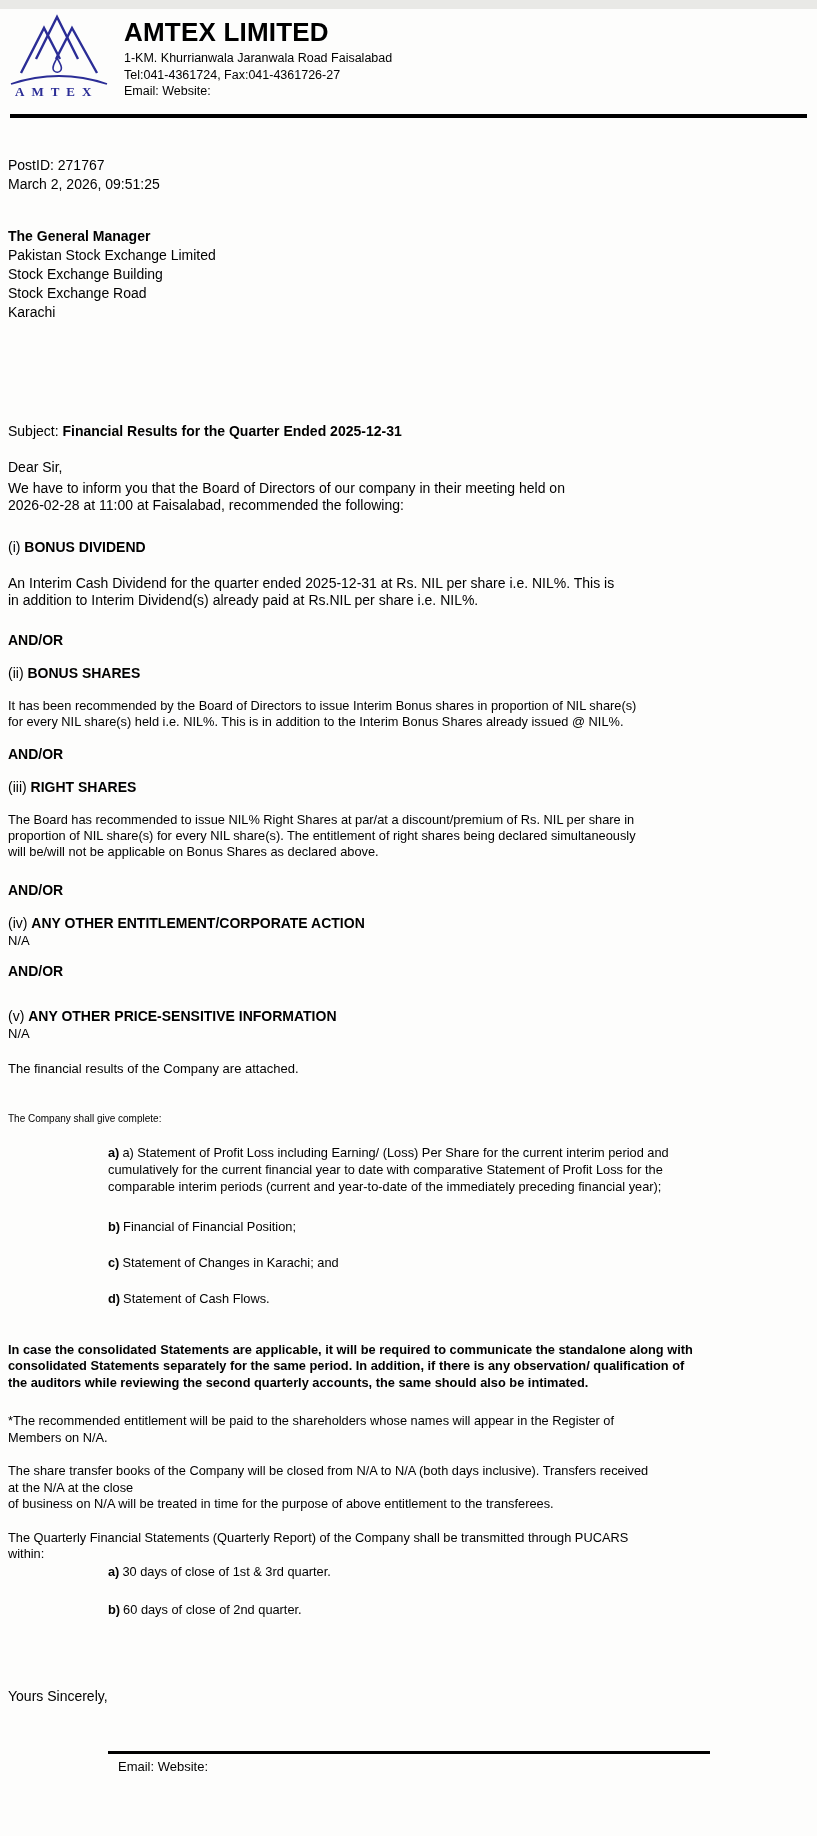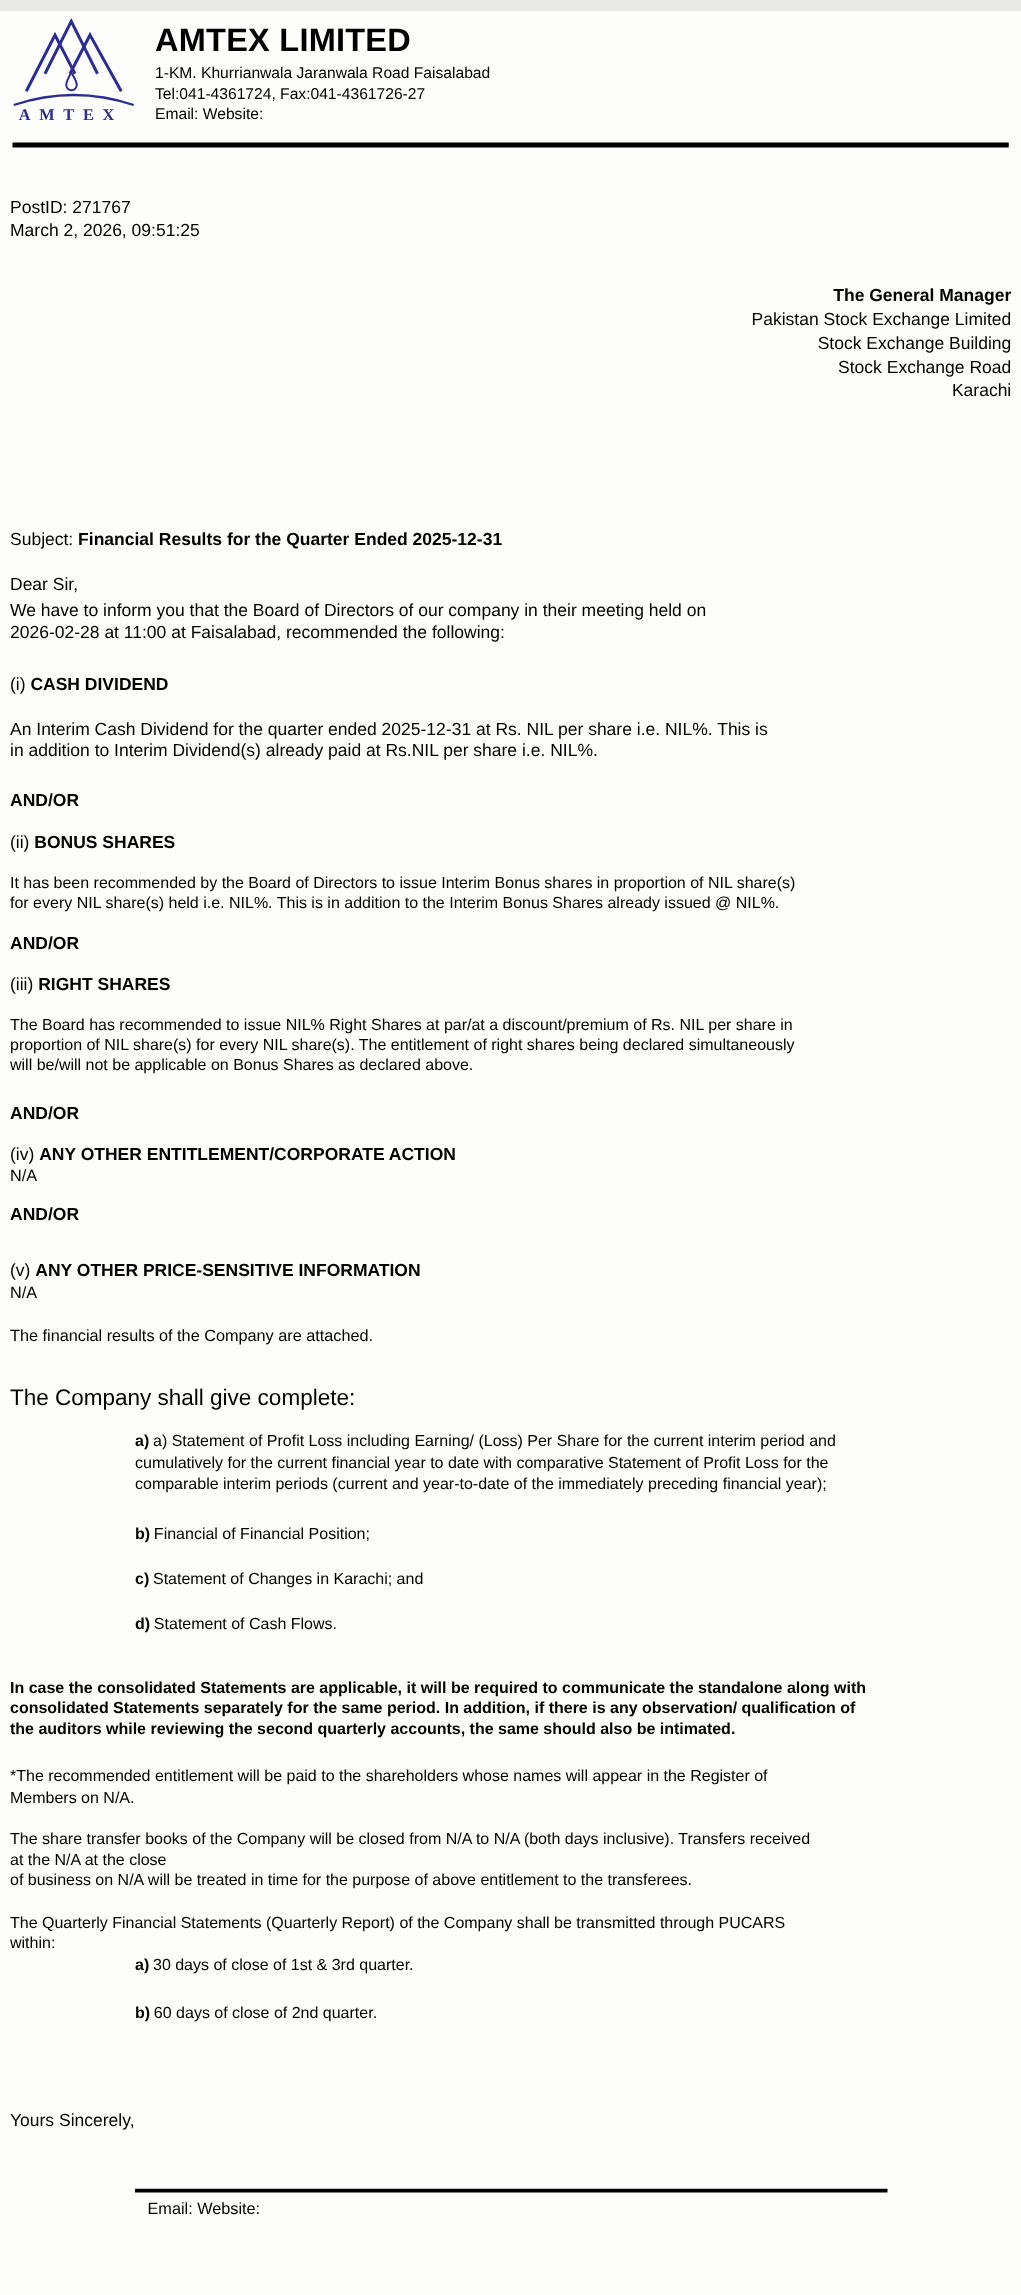--- a/index.html
+++ b/index.html
@@ -19,21 +19,21 @@
   .letterhead{display:flex;align-items:flex-start;padding-top:4px;}
   .logo-box{width:102px;height:84px;flex:0 0 auto;}
   .logo-box svg{width:102px;height:84px;display:block;}
   .co-block{margin-left:14px;padding-top:4px;}
   .co-name{font-size:26px;line-height:26px;font-weight:bold;margin:2px 0 5px 0;letter-spacing:.2px;}
   .co-sub{font-size:12.5px;line-height:16.5px;}
   .rule-top{border:none;border-top:4px solid #000;margin:14px 2px 0 2px;}
 
   
   .meta{margin-top:38px;line-height:19px;}
-  .recipient{margin-top:33px;line-height:19px;text-align:right;}
+  .recipient{margin-top:33px;line-height:19px;}
   .bold{font-weight:bold;}
 
   .subject-line{margin-top:101px;}
   .salutation{margin-top:19px;}
   .intro{margin-top:4px;}
 
   .wrap{white-space:pre-line;}
 
   .sec-head{font-size:14px;margin-top:16px;}
   .sec-head .num{font-weight:normal;}
@@ -42,21 +42,21 @@
   .body-lg{margin-top:19px;}
   .body-sm{font-size:12.8px;line-height:16px;margin-top:16px;}
   .andor{font-weight:bold;margin-top:16px;}
   .andor-1{margin-top:23px;}
   .andor-3{margin-top:22px;}
   .andor-4{margin-top:14px;}
   .sec-head-5{margin-top:28px;}
   .na-line{font-size:13px;line-height:17px;}
 
   .attached{font-size:13px;margin-top:18px;}
-  .complete-intro{font-size:18px;margin-top:33px;}
+  .complete-intro{font-size:10px;margin-top:33px;}
 
   .stmt{font-size:12.8px;line-height:17px;margin-left:100px;margin-top:19px;max-width:690px;}
   .stmt-a{margin-top:17px;}
   .stmt-b{margin-top:23px;}
   .stmt b{margin-right:3px;}
 
   .para-sm{font-size:12.8px;line-height:16.5px;margin-top:17px;}
   .incase{margin-top:35px;font-weight:bold;}
   .entitle{margin-top:22px;}
 
@@ -117,21 +117,21 @@
     <span class="bold">Financial Results for the Quarter Ended 2025-12-31</span>
   </div>
 
   <div class="salutation">Dear Sir,</div>
 
   <div class="intro wrap">We have to inform you that the Board of Directors of our company in their meeting held on
 2026-02-28 at 11:00 at Faisalabad, recommended the following:</div>
 
   <div class="sec-head mt-lg">
     <span class="num">(i)</span>
-    <span class="ttl">CASH DIVIDEND</span>
+    <span class="ttl">BONUS DIVIDEND</span>
   </div>
   <div class="body-lg wrap">An Interim Cash Dividend for the quarter ended 2025-12-31 at Rs. NIL per share i.e. NIL%. This is
 in addition to Interim Dividend(s) already paid at Rs.NIL per share i.e. NIL%.</div>
 
   <div class="andor andor-1">AND/OR</div>
 
   <div class="sec-head">
     <span class="num">(ii)</span>
     <span class="ttl">BONUS SHARES</span>
   </div>

